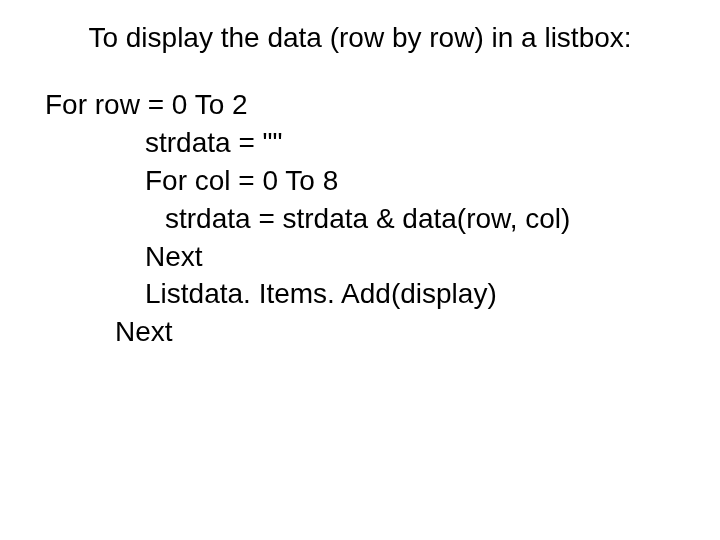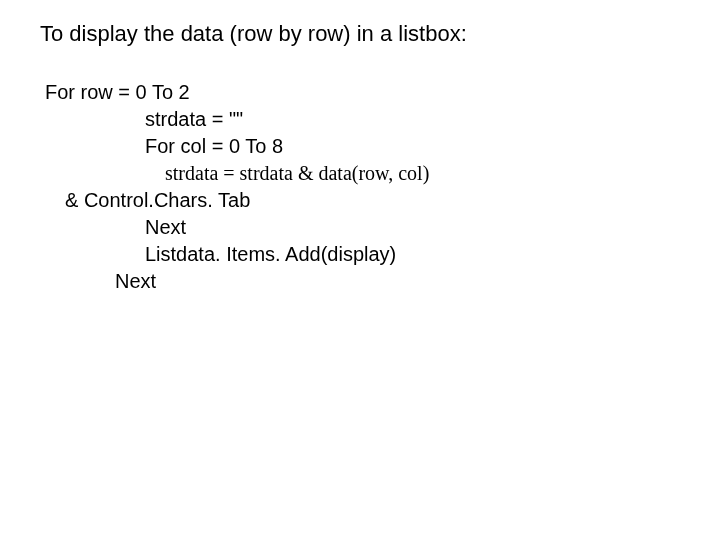--- a/index.html
+++ b/index.html
@@ -9,46 +9,45 @@
     }
     body {
       width: 720px;
       height: 540px;
       background: #ffffff;
       font-family: Arial, Helvetica, sans-serif;
       color: #000000;
       padding: 20px 40px;
     }
     .title {
-      font-size: 22px;
-      text-align: left;
+      font-size: 28px;
+      text-align: center;
       margin-bottom: 30px;
       line-height: 1.3;
     }
     .code-block {
-      font-size: 20px;
+      font-size: 28px;
       line-height: 1.35;
       padding-left: 5px;
     }
     .line1 { margin-left: 0px; }
     .line2 { margin-left: 100px; }
     .line3 { margin-left: 100px; }
-    .line4 { margin-left: 120px; font-family: Liberation Serif, serif; }
+    .line4 { margin-left: 120px; }
     .line5 { margin-left: 20px; }
     .line6 { margin-left: 100px; }
     .line7 { margin-left: 100px; }
     .line8 { margin-left: 70px; }
   </style>
 </head>
 <body>
 
 <div class="title">To display the data (row by row) in a listbox:</div>
 
 <div class="code-block">
   <div class="line1">For row = 0 To 2</div>
   <div class="line2">strdata = ""</div>
   <div class="line3">For col = 0 To 8</div>
   <div class="line4">strdata = strdata &amp; data(row, col)</div>
-  <div class="line5">&amp; Control.Chars. Tab</div>
   <div class="line6">Next</div>
   <div class="line7">Listdata. Items. Add(display)</div>
   <div class="line8">Next</div>
 </div>
 
 </body></html>

